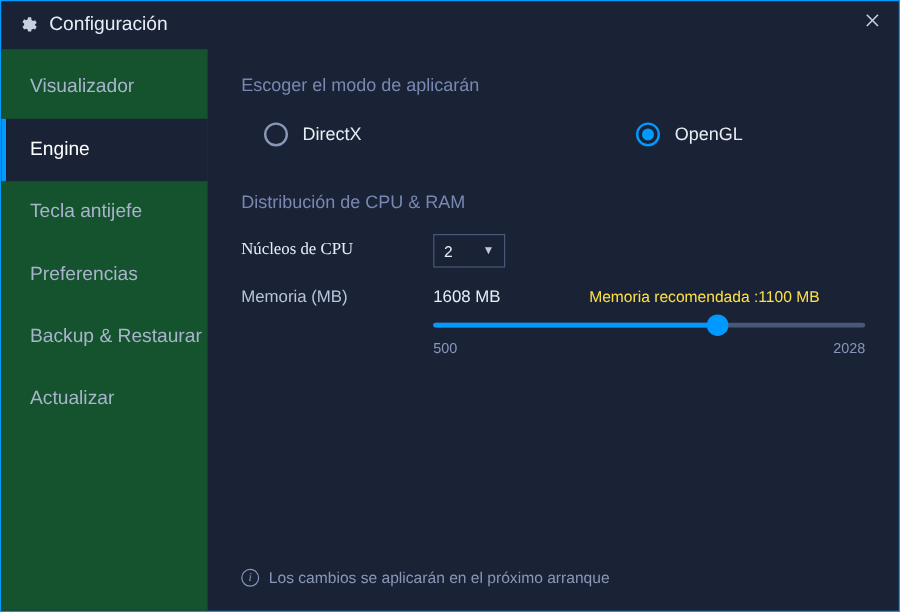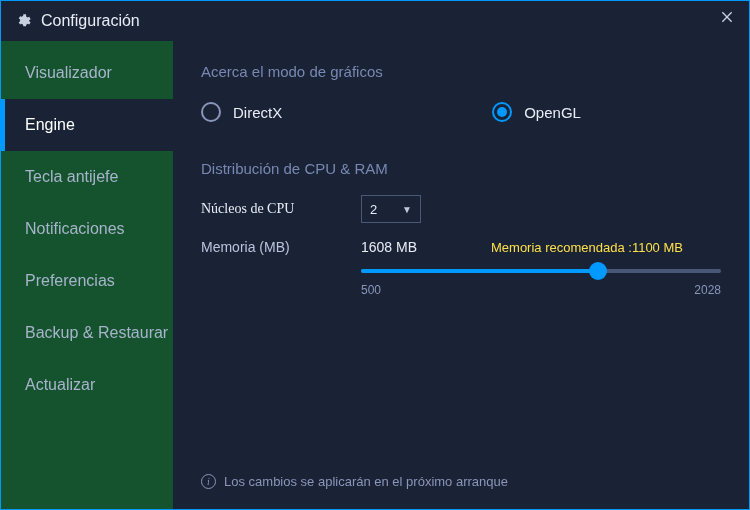--- a/index.html
+++ b/index.html
@@ -81,20 +81,21 @@
   .radio-row {
     display: flex;
     gap: 210px;
     margin-bottom: 38px;
   }
   .radio-opt {
     display: flex;
     align-items: center;
     gap: 12px;
     cursor: pointer;
+    margin-left: 19px;
   }
   .radio-circle {
     width: 20px; height: 20px;
     border-radius: 50%;
     border: 2px solid #8a96b8;
     display: inline-flex;
     align-items: center;
     justify-content: center;
   }
   .radio-circle.checked {
@@ -222,35 +223,32 @@
     <div class="sidebar-item">
         <span>Visualizador</span>
       </div>
     <div class="sidebar-item active">
         <span>Engine</span>
       </div>
     <div class="sidebar-item">
         <span>Tecla antijefe</span>
       </div>
     <div class="sidebar-item">
-        <span>Notificaciones</span>
-      </div>
-    <div class="sidebar-item">
         <span>Preferencias</span>
       </div>
     <div class="sidebar-item">
         <span>Backup &amp; Restaurar</span>
       </div>
     <div class="sidebar-item">
         <span>Actualizar</span>
       </div>
   </div>
 
   <div class="main">
-    <div class="section-heading">Acerca el modo de gráficos</div>
+    <div class="section-heading">Escoger el modo de aplicarán</div>
     <div class="radio-row">
       <label class="radio-opt">
         <span class="radio-circle">
             <span class="dot"></span>
           </span>
         <span class="radio-label">DirectX</span>
       </label>
       <label class="radio-opt">
         <span class="radio-circle checked">
             <span class="dot"></span>

